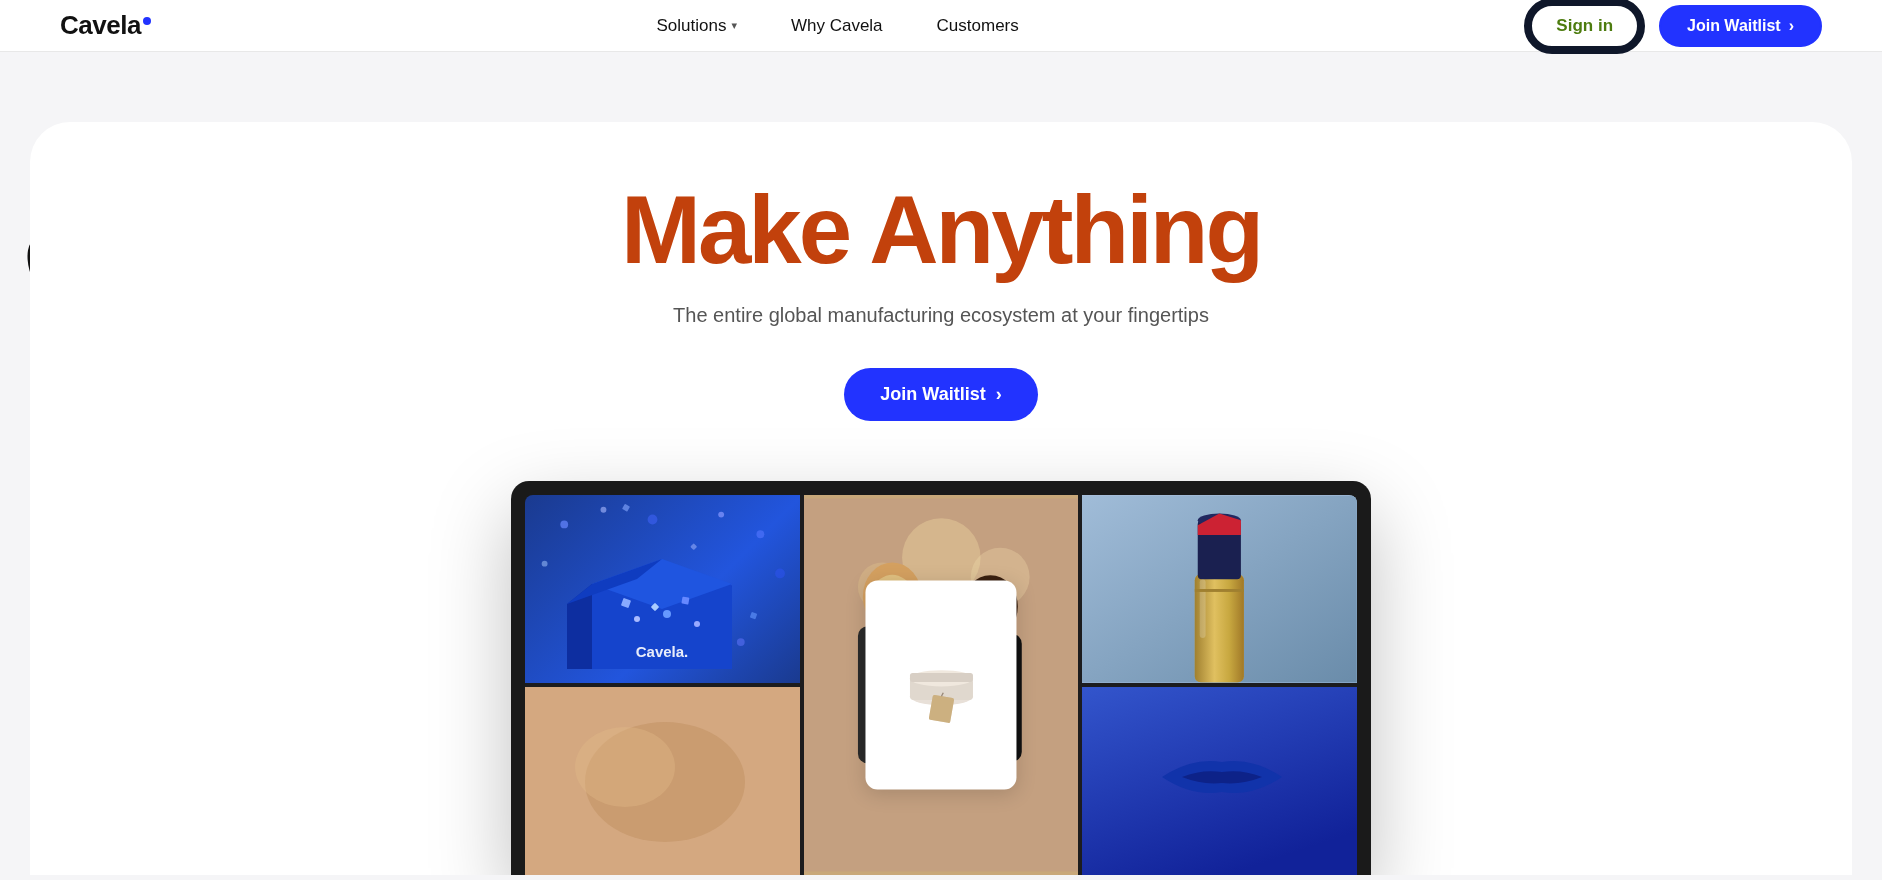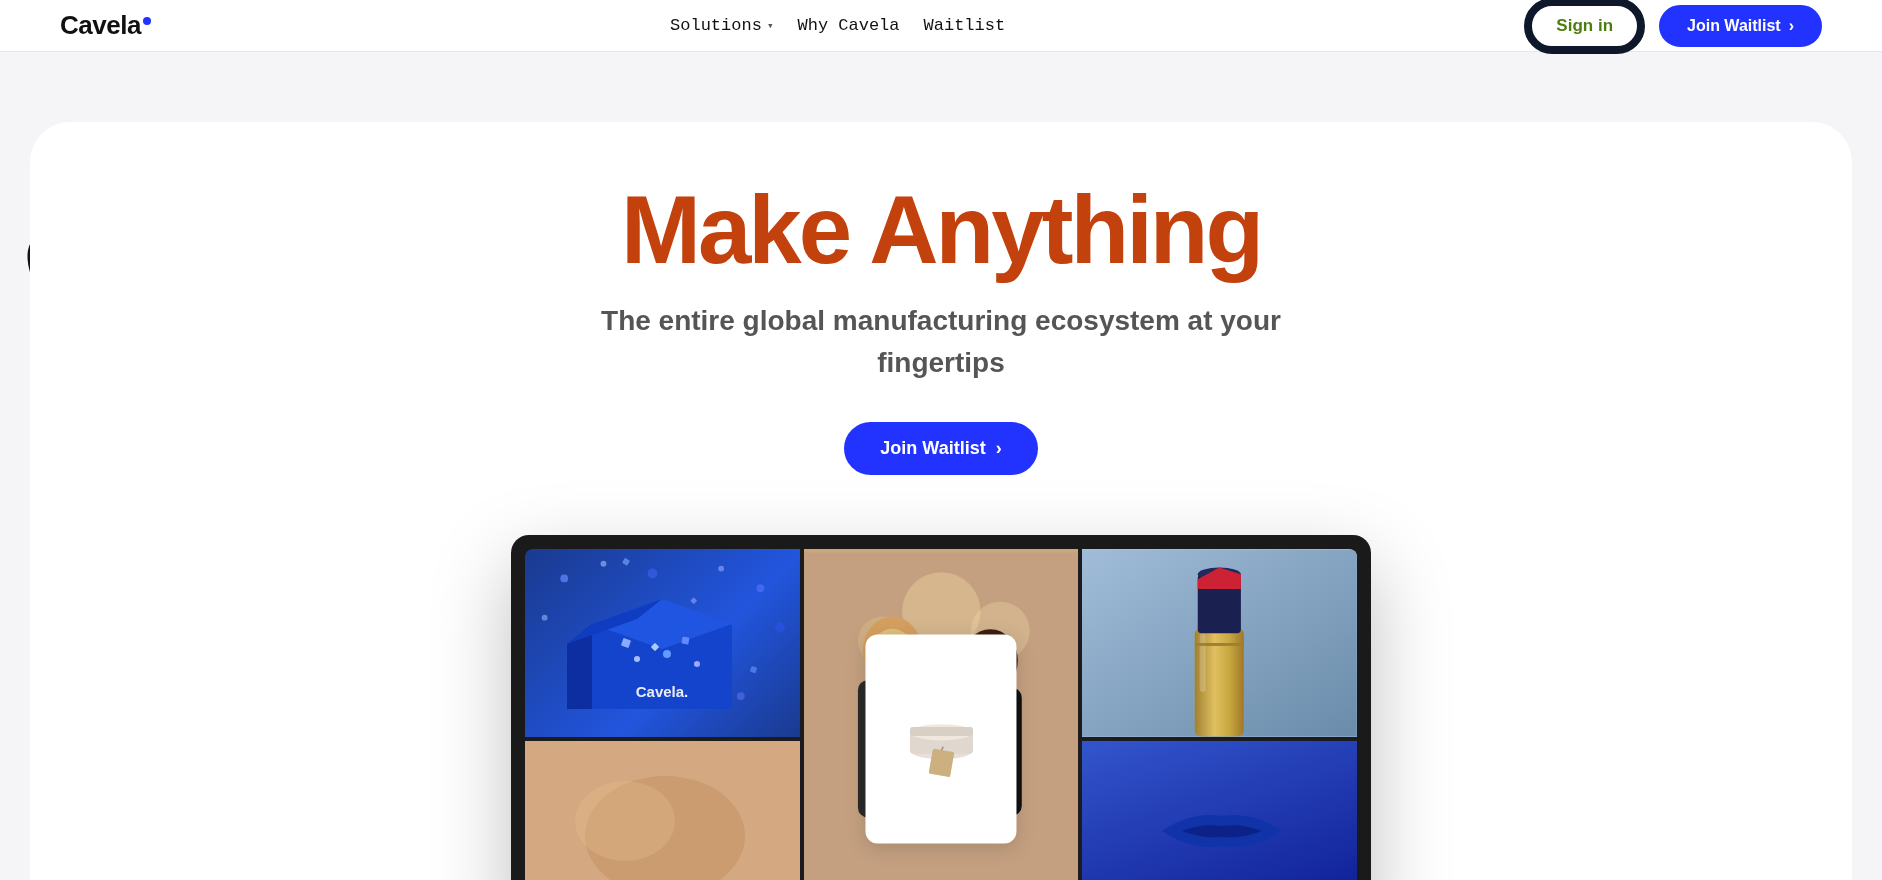--- a/index.html
+++ b/index.html
@@ -36,22 +36,21 @@
       width: 8px;
       height: 8px;
       background: #2233ff;
       border-radius: 50%;
       margin-left: 2px;
       margin-bottom: 10px;
     }
     .nav-links {
       display: flex;
       align-items: center;
-      gap: 24px;
-      font-family: Liberation Mono, monospace;
+      gap: 54px;
     }
     .nav-item {
       font-size: 17px;
       color: #111;
       cursor: pointer;
       display: flex;
       align-items: center;
       gap: 5px;
       font-weight: 400;
       text-decoration: none;
@@ -129,23 +128,23 @@
     }
     .hero-title {
       font-size: 96px;
       font-weight: 900;
       color: #c2410c;
       line-height: 1.0;
       letter-spacing: -3px;
       margin-bottom: 22px;
     }
     .hero-subtitle {
-      font-size: 28px;
+      font-size: 20px;
       color: #555;
-      font-weight: 700;
+      font-weight: 400;
       margin-bottom: 38px;
       line-height: 1.5;
     }
     .hero-cta {
       display: inline-flex;
       align-items: center;
       gap: 10px;
       padding: 16px 36px;
       background: #2233ff;
       border-radius: 50px;
@@ -187,20 +186,21 @@
     
     .img-cell {
       position: relative;
       overflow: hidden;
     }
 
     
     .box-cell {
       background: linear-gradient(135deg, #1a3a8f 0%, #2255dd 60%, #1a3a8f 100%);
       display: flex;
+      align-items: center;
       justify-content: center;
       position: relative;
       overflow: hidden;
     }
     .confetti-dots {
       position: absolute;
       top: 0; left: 0; right: 0; bottom: 0;
     }
 
     
@@ -266,21 +266,21 @@
 
   <div class="nav-links">
     <a class="nav-item">
       <span>Solutions</span>
       <span class="nav-chevron">▾</span>
     </a>
     <a class="nav-item">
       <span>Why Cavela</span>
     </a>
     <a class="nav-item">
-      <span>Waitlist</span>
+      <span>Customers</span>
     </a>
   </div>
 
   <div class="nav-actions">
     <button class="btn-signin">Sign in</button>
     <button class="btn-waitlist">
       <span>Join Waitlist</span>
       <span>›</span>
     </button>
   </div>

